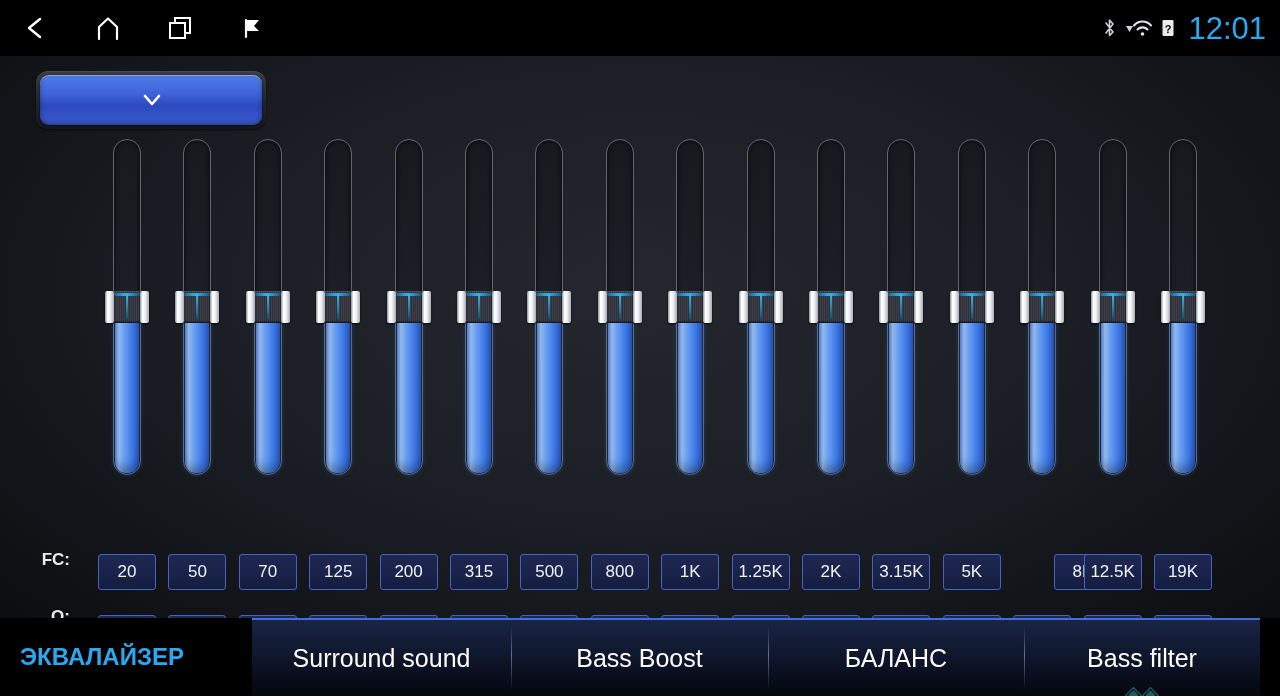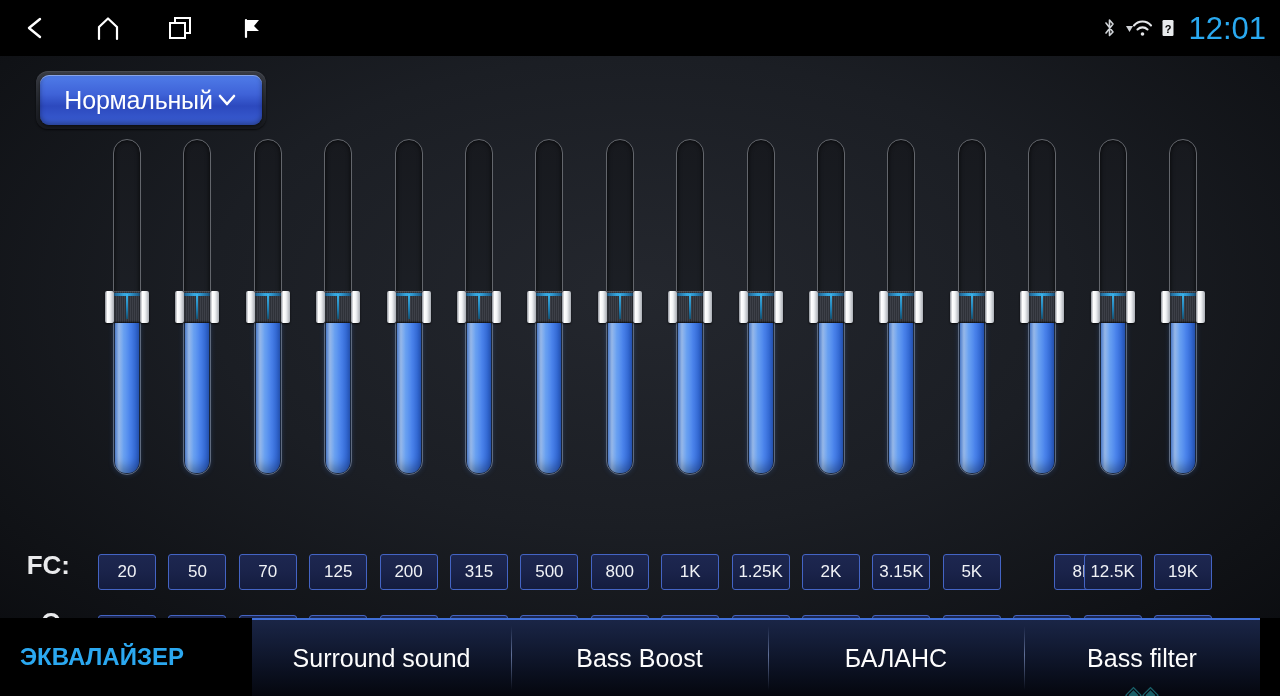--- a/index.html
+++ b/index.html
@@ -137,21 +137,21 @@
     background: linear-gradient(90deg, #8d9199 0%, #ffffff 28%, #f2f4f6 55%, #a9adb4 100%);
     box-shadow: 0 1px 2px rgba(0,0,0,.75);
   }
   .thumb-cap.l { left: 0; }
   .thumb-cap.r { right: 0; }
 
   
   .row-label {
     position: absolute;
     color: #e9eaec;
-    font-size: 26px;
+    font-size: 17px;
     font-weight: bold;
     text-align: right;
     width: 62px;
   }
   .lbl-fc { left: 8px; top: 494px; }
   .lbl-q  { left: 8px; top: 551px; }
 
   .val-box {
     position: absolute;
     width: 58px; height: 36px;
@@ -275,21 +275,20 @@
         </svg>
       </span>
       <span class="clock">12:01</span>
     </div>
   </div>
 
   <div class="eq-body">
 
     <div class="preset-wrap">
       <div class="preset-btn">
-        <span>Нормальный</span>
         <span class="chev">
           <svg width="22" height="22" viewBox="0 0 22 22">
             <polyline points="4,7 11,15 18,7" fill="none" stroke="#ffffff" stroke-width="2.6" stroke-linecap="round" stroke-linejoin="round"></polyline>
           </svg>
         </span>
       </div>
     </div>
 
     <div class="sliders" id="sliders">
         <div class="slider" style="left: 113px;">

